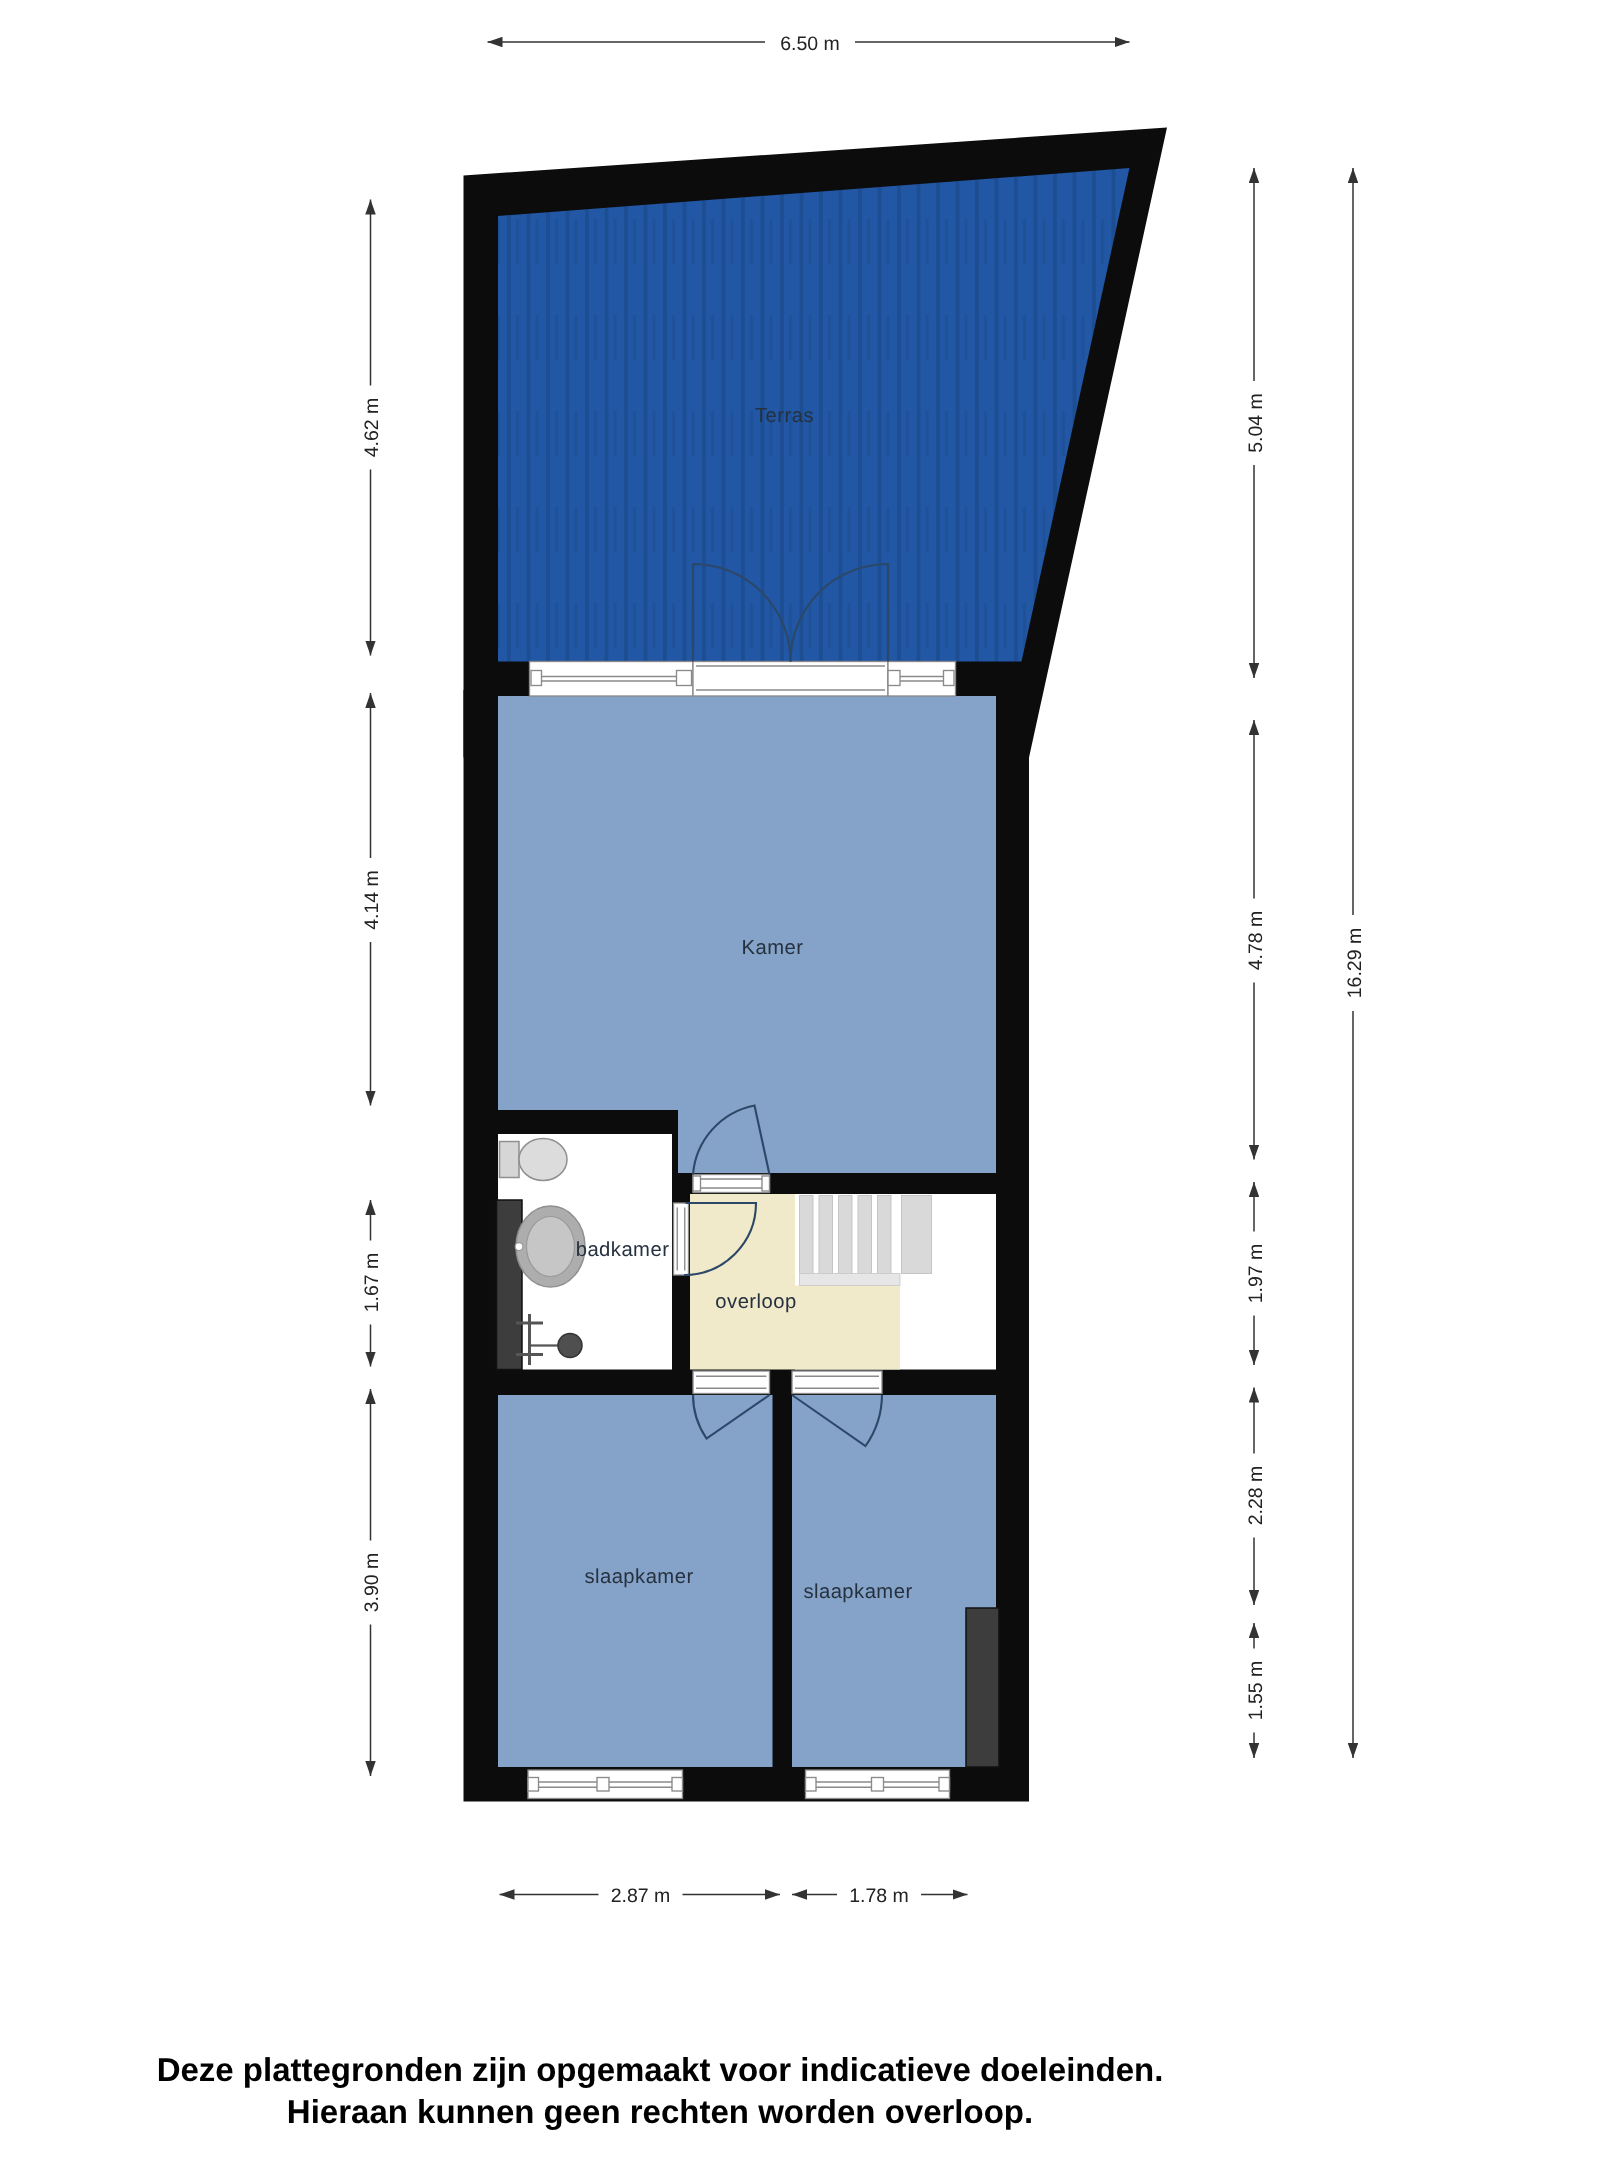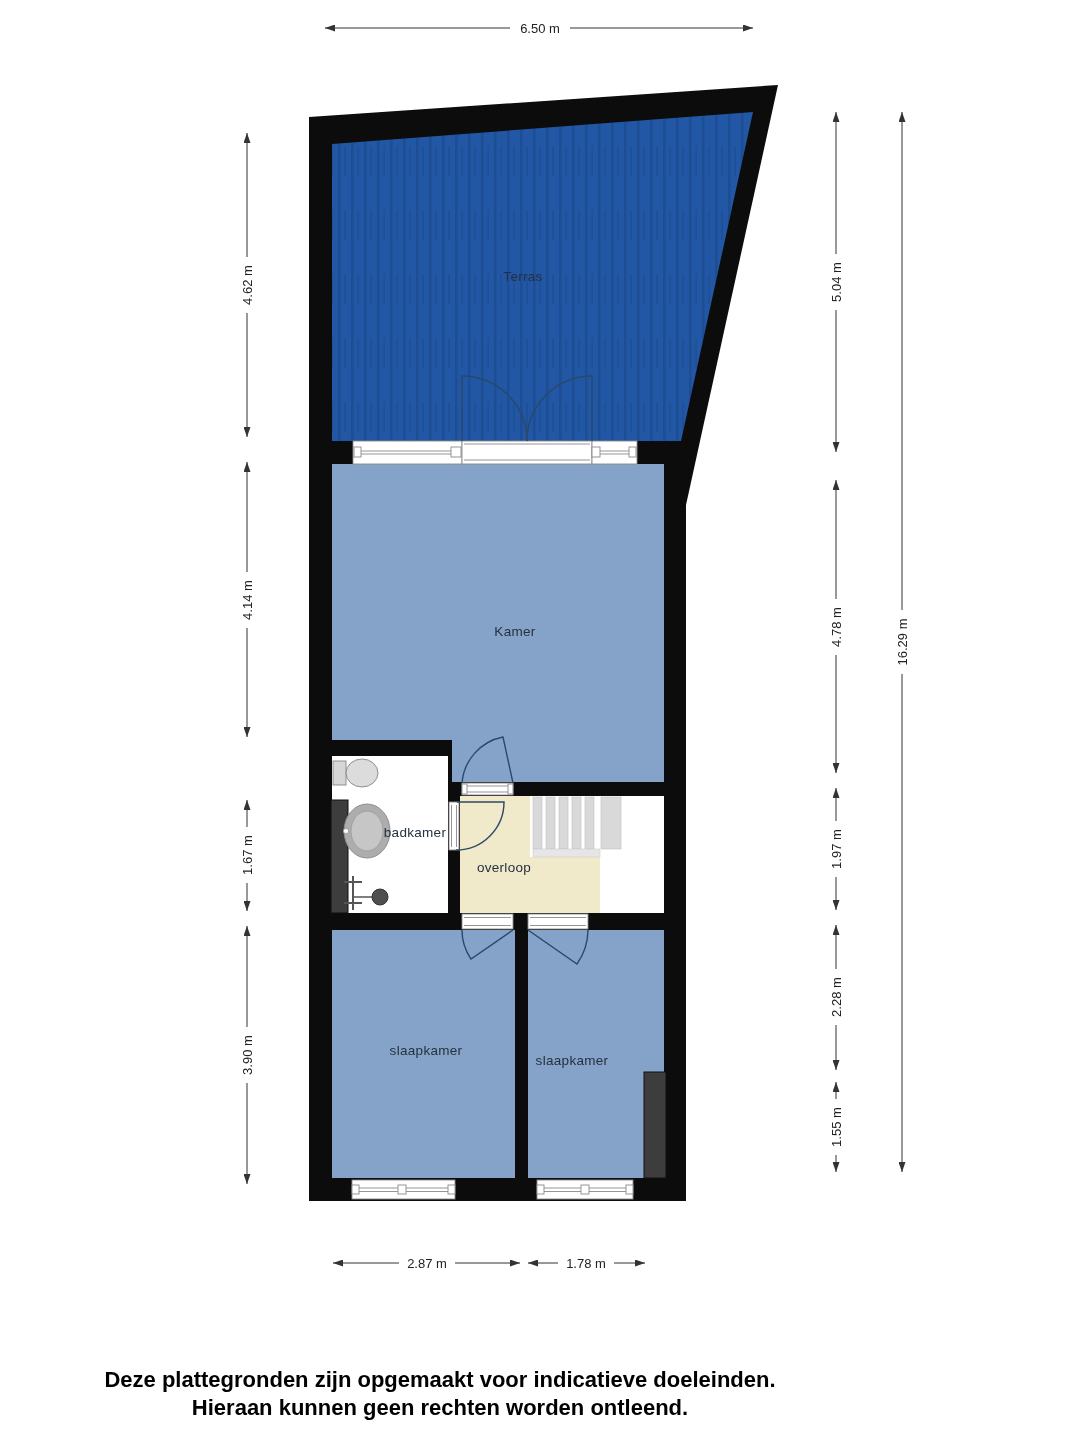--- a/index.html
+++ b/index.html
@@ -239,16 +239,16 @@
 
     <line class="dim-line" x1="528" y1="1263" x2="645" y2="1263" marker-start="url(#arr)" marker-end="url(#arr)"></line>
     <rect x="558" y="1254" width="56" height="18" fill="#ffffff"></rect>
     <text class="dim-text" text-anchor="middle" x="586" y="1268">1.78 m</text>
   </g>
 
 </svg>
 
 <div class="footer">
   <div>Deze plattegronden zijn opgemaakt voor indicatieve doeleinden.</div>
-  <div>Hieraan kunnen geen rechten worden ontleend.</div>
+  <div>Hieraan kunnen geen rechten worden overloop.</div>
 </div>
 
 </div>
 
 </body></html>

